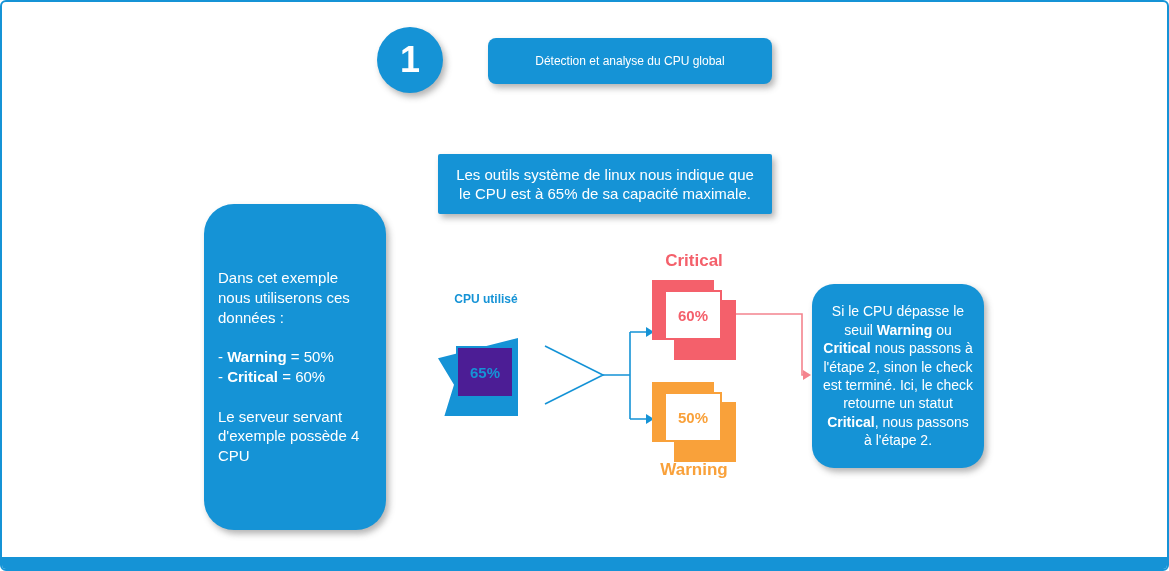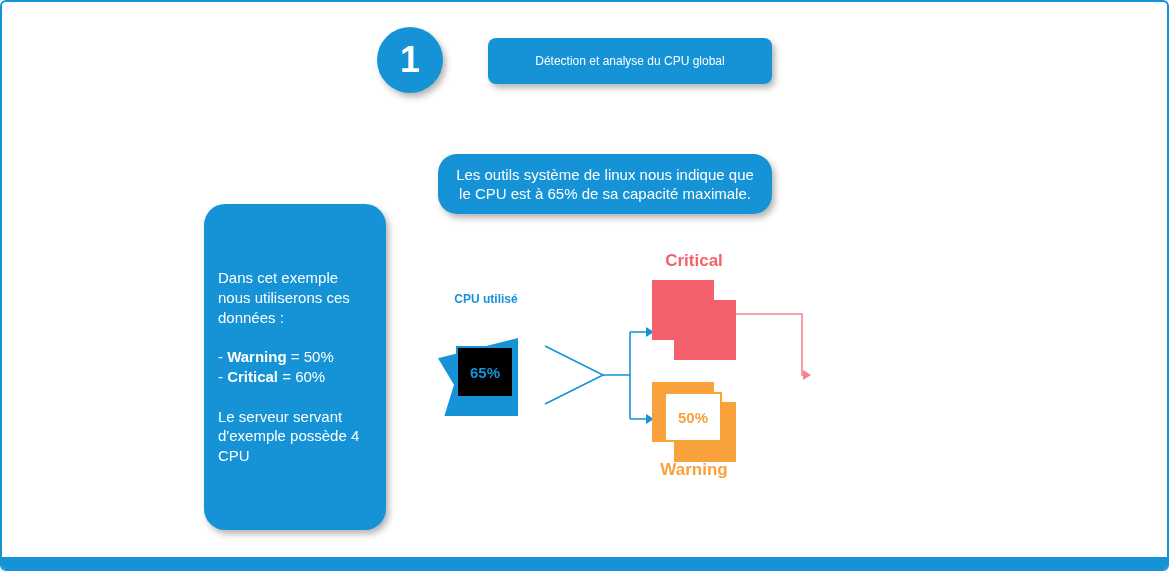--- a/index.html
+++ b/index.html
@@ -44,28 +44,28 @@
     box-shadow:3px 4px 6px rgba(90,90,90,.45);
   }
   .callout.title{
     left:486px;top:36px;width:284px;height:46px;
     border-radius:8px;
     display:flex;align-items:center;justify-content:center;
     font-size:12px;text-align:center;
   }
   .callout.info{
     left:436px;top:152px;width:334px;height:60px;
-    border-radius:19px;
+    border-radius:2px;
     display:flex;align-items:center;justify-content:center;
     font-size:15px;text-align:center;line-height:1.3;
     padding:4px 16px;
   }
   .callout.context{
     left:202px;top:202px;width:182px;height:326px;
-    border-radius:21px;
+    border-radius:30px;
     display:flex;align-items:center;
     font-size:15px;line-height:1.32;
     padding:14px 20px 14px 14px;
     text-align:left;
   }
   .callout.result{
     left:810px;top:282px;width:172px;height:184px;
     border-radius:22px;
     display:flex;align-items:center;justify-content:center;
     font-size:14px;line-height:1.32;
@@ -79,21 +79,21 @@
   }
   .thr-label{
     position:absolute;width:92px;text-align:center;
     font-weight:bold;font-size:17px;
   }
   .thr-label.critical{left:646px;top:249px;color:var(--red);}
   .thr-label.warning{left:646px;top:458px;color:var(--orange);}
 
   .shape{position:absolute;}
   .shape .valbox{
-    position:absolute;background:#000000;
+    position:absolute;background:#4c1d95;
     display:flex;align-items:center;justify-content:center;
     font-weight:bold;font-size:15px;
   }
   
   .shape.cpu{left:436px;top:336px;width:80px;height:78px;}
   .shape.cpu .ribbon{
     position:absolute;left:0;top:0;width:80px;height:78px;
     background:var(--blue);
     clip-path:polygon(100% 0, 100% 100%, 8% 100%, 20% 60%, 0 26%);
   }
@@ -155,28 +155,34 @@
     <div class="valbox">
       <span>65%</span>
     </div>
   </div>
 
   <div class="thr-label critical">Critical</div>
 
   <div class="shape offset critical">
     <div class="sq tl"></div>
     <div class="sq br"></div>
+    <div class="valbox">
+      <span>60%</span>
+    </div>
   </div>
 
   <div class="shape offset warning">
     <div class="sq tl"></div>
     <div class="sq br"></div>
     <div class="valbox">
       <span>50%</span>
     </div>
   </div>
 
   <div class="thr-label warning">Warning</div>
 
+  <div class="callout result">
+    <div>Si le CPU dépasse le seuil <b>Warning</b> ou <b>Critical</b> nous passons à l'étape 2, sinon le check est terminé. Ici, le check retourne un statut <b>Critical</b>, nous passons à l'étape 2.</div>
+  </div>
 
   <div class="bottom-bar"></div>
 
 </div>
 
 </body></html>

